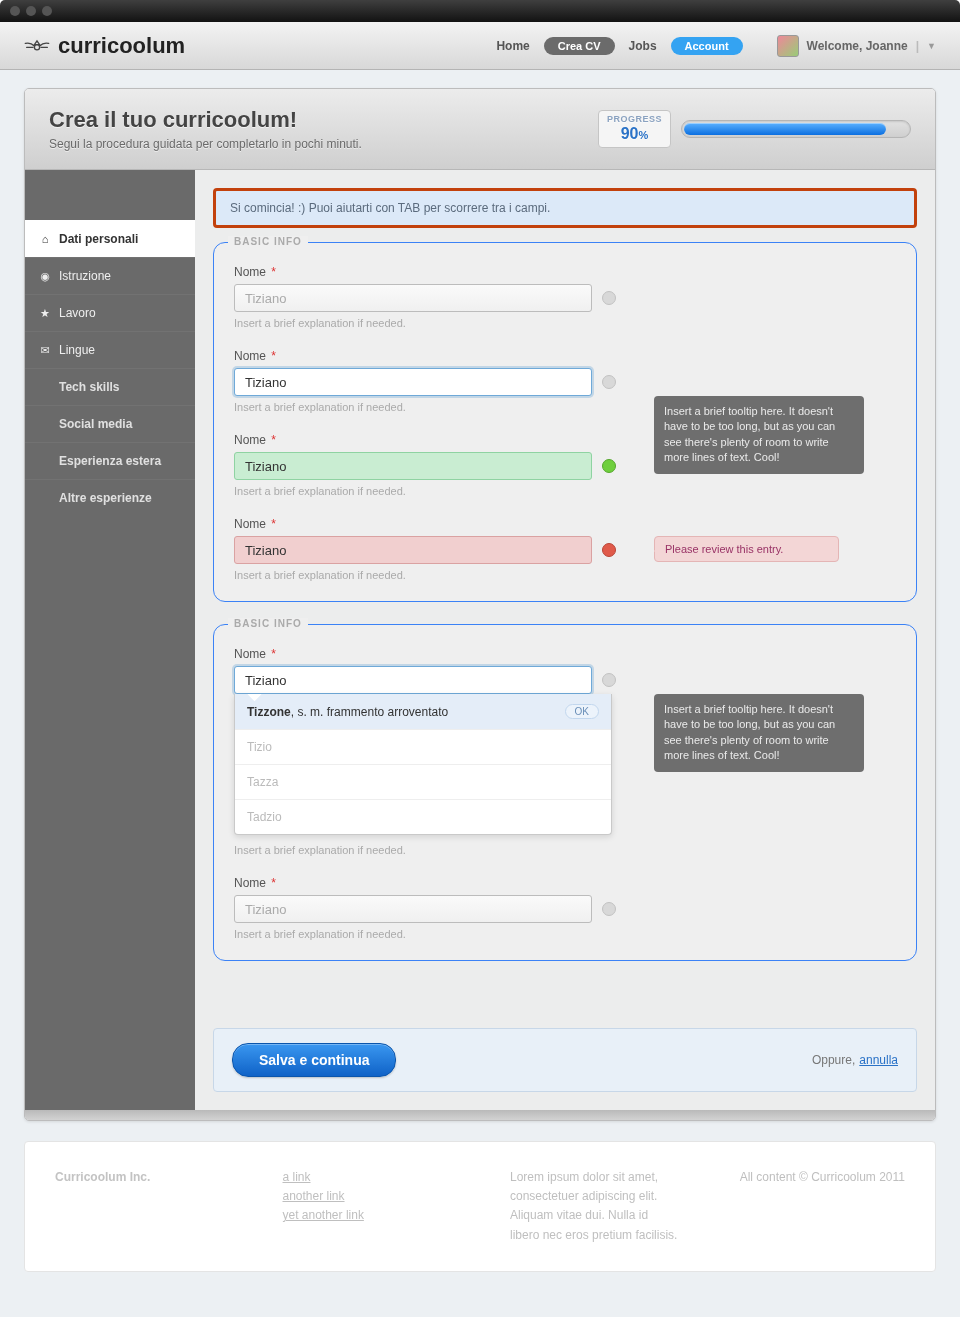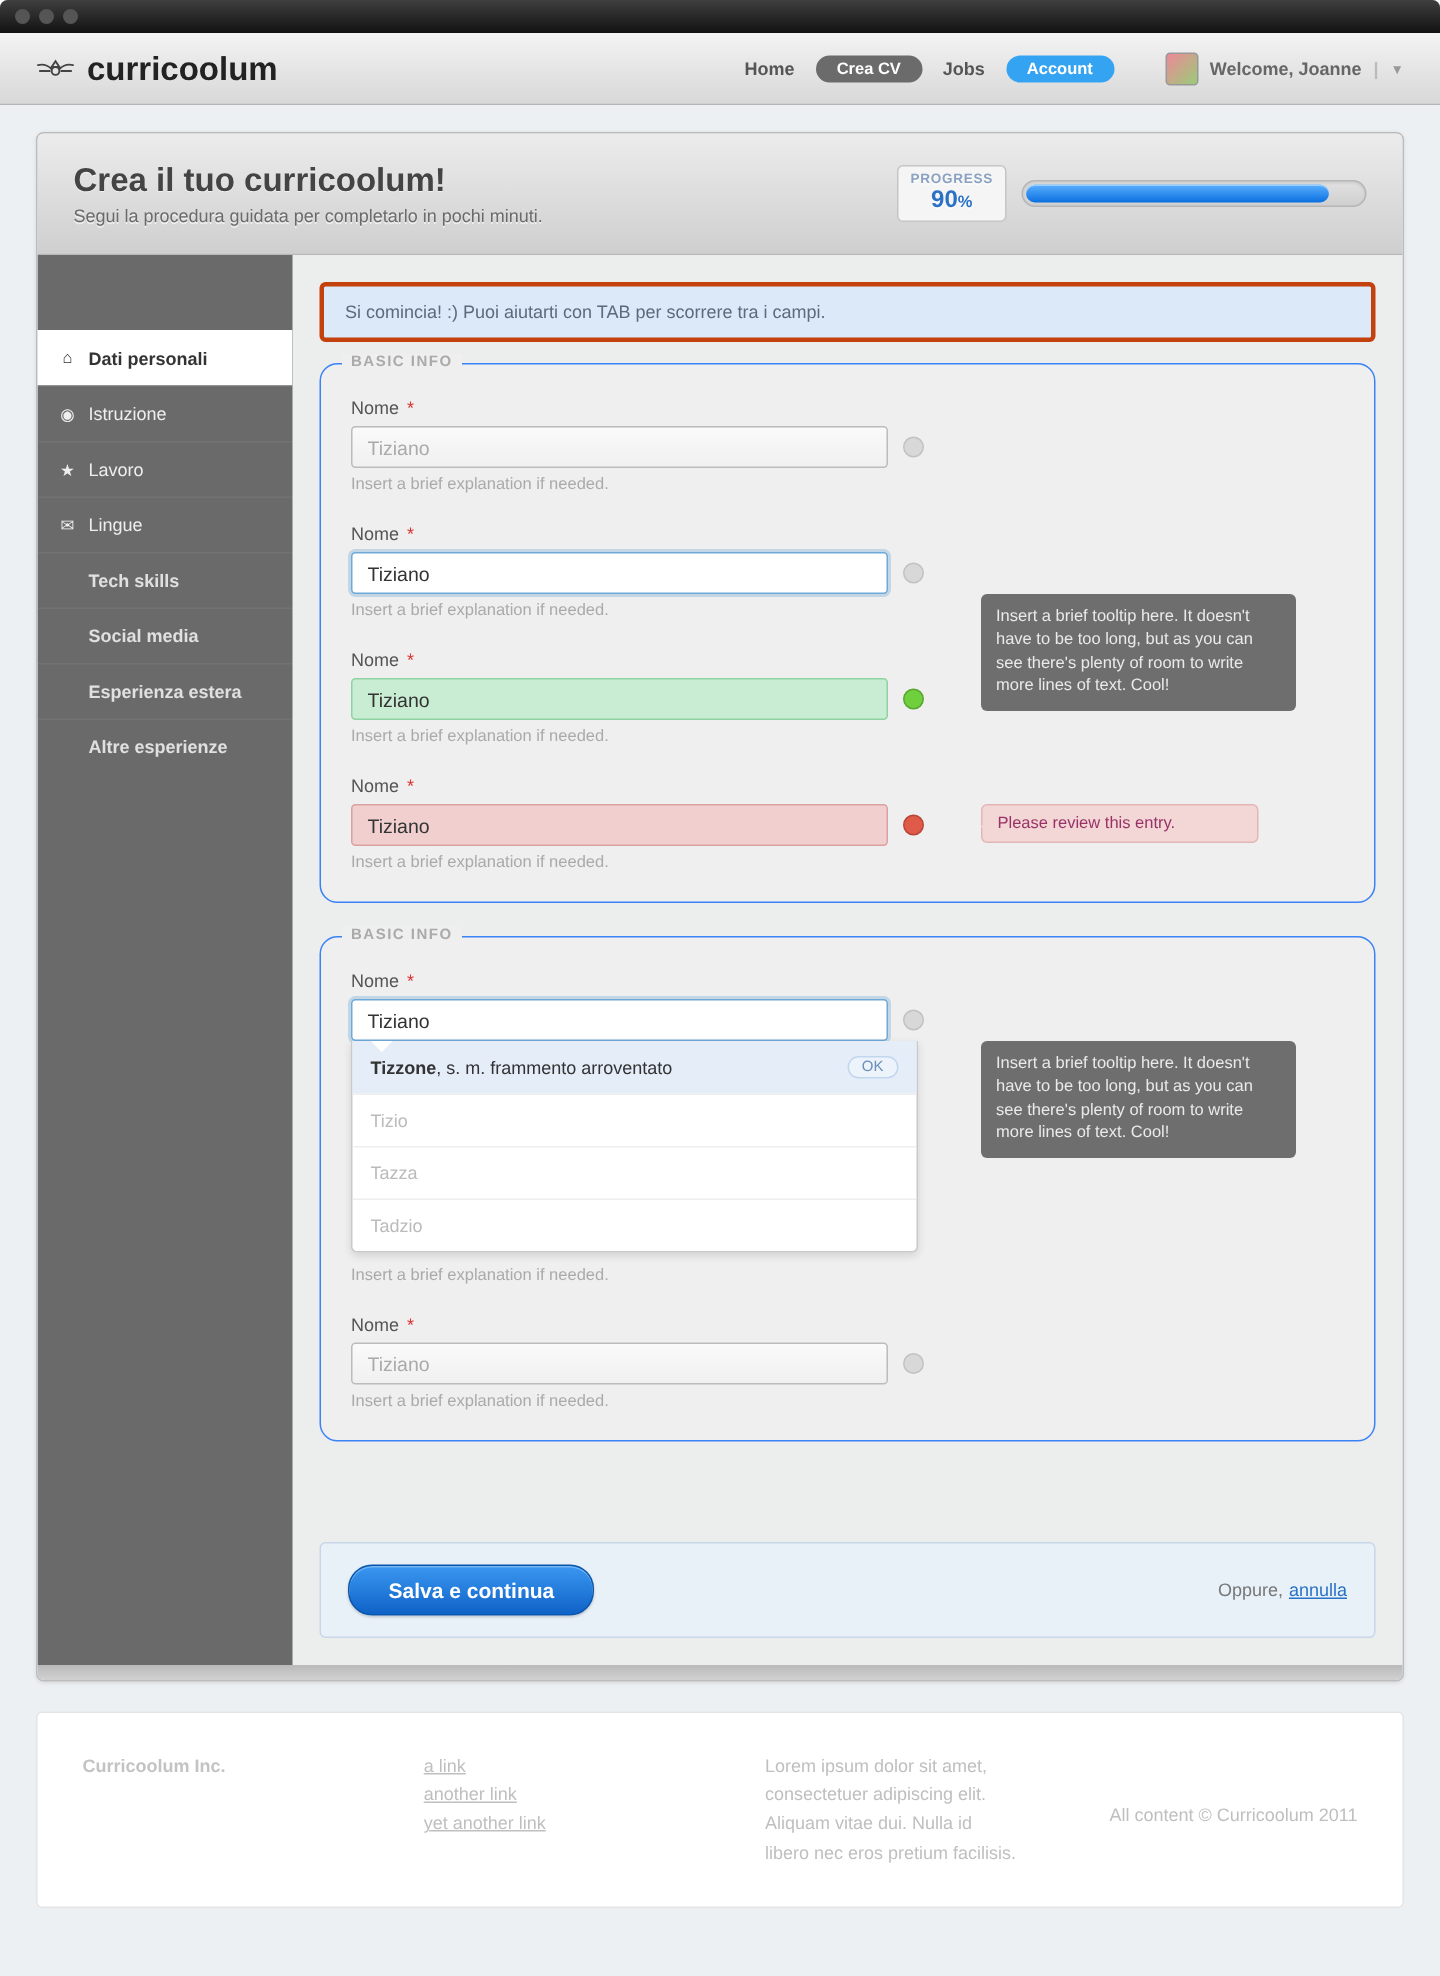--- a/index.html
+++ b/index.html
@@ -82,21 +82,21 @@
 .btn-primary{background:linear-gradient(#3a97f0,#0f62c7);color:#fff;border:1px solid #0a55ac;border-radius:16px;padding:8px 26px;font-size:14px;font-weight:600;cursor:pointer;box-shadow:inset 0 1px 0 rgba(255,255,255,.3),0 1px 2px rgba(0,0,0,.2);}
 .actions .or{font-size:12px;color:#777;}
 .actions .or a{color:#2a72c7;text-decoration:underline;margin-left:4px;}
 
 .panel-foot-shadow{height:10px;background:linear-gradient(#b9b9b9,#d2d2d2);}
 
 .footer{padding:26px 30px;display:flex;gap:60px;font-size:12px;color:#bfbfbf;border:1px solid #e4e4e4;border-radius:4px;margin-top:20px;background:#fff;}
 .footer h4{font-size:12px;color:#c3c3c3;font-weight:700;}
 .footer .col{flex:1;line-height:1.6;}
 .footer a{display:block;color:#bfbfbf;text-decoration:underline;}
-.footer .right{text-align:right;margin-top:33px;}
+.footer .right{text-align:right;}
 </style>
 </head>
 <body>
 
 <div class="viewport">
 
   <div class="window-chrome">
     <span></span>
     <span></span>
     <span></span>

